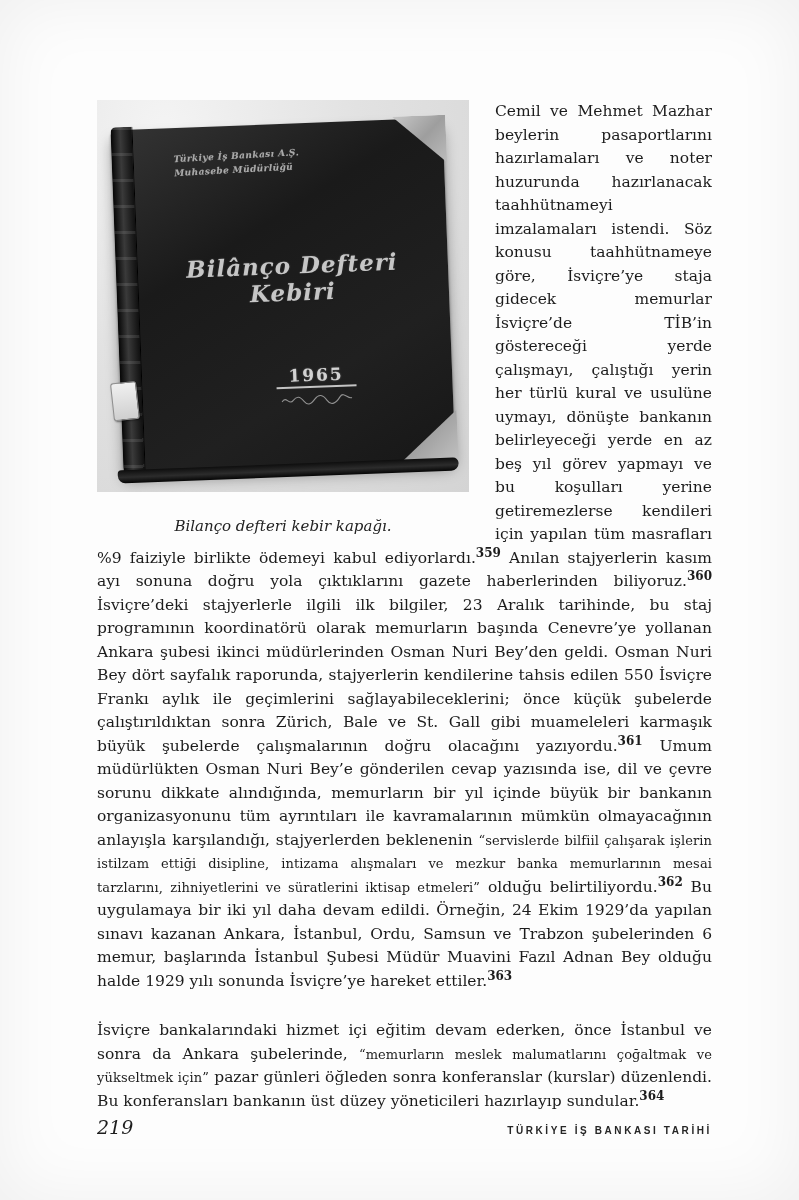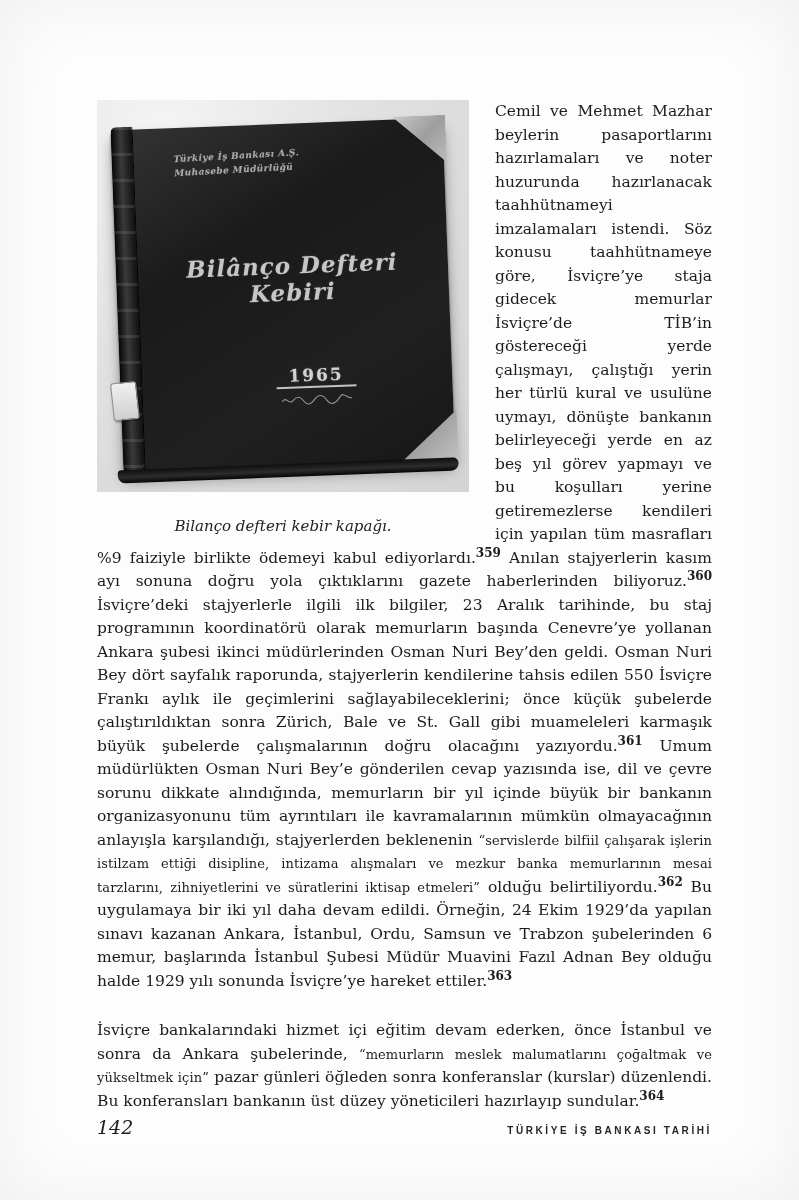--- a/index.html
+++ b/index.html
@@ -201,16 +201,16 @@
       <figcaption class="caption">Bilanço defteri kebir kapağı.</figcaption>
     </figure>
 
     <p class="body-text"><span>Cemil ve Mehmet Mazhar beylerin pasaportlarını hazırlamaları ve noter huzurunda hazırlanacak taahhütnameyi imzalamaları istendi. Söz konusu taahhütnameye göre, İsviçre’ye staja gidecek memurlar İsviçre’de TİB’in göstereceği yerde çalışmayı, çalıştığı yerin her türlü kural ve usulüne uymayı, dönüşte bankanın belirleyeceği yerde en az beş yıl görev yapmayı ve bu koşulları yerine getiremezlerse kendileri için yapılan tüm masrafları %9 faiziyle birlikte ödemeyi kabul ediyorlardı.</span><sup class="fn">359</sup><span> Anılan stajyerlerin kasım ayı sonuna doğru yola çıktıklarını gazete haberlerinden biliyoruz.</span><sup class="fn">360</sup><span> İsviçre’deki stajyerlerle ilgili ilk bilgiler, 23 Aralık tarihinde, bu staj programının koordinatörü olarak memurların başında Cenevre’ye yollanan Ankara şubesi ikinci müdürlerinden Osman Nuri Bey’den geldi. Osman Nuri Bey dört sayfalık raporunda, stajyerlerin kendilerine tahsis edilen 550 İsviçre Frankı aylık ile geçimlerini sağlayabileceklerini; önce küçük şubelerde çalıştırıldıktan sonra Zürich, Bale ve St. Gall gibi muameleleri karmaşık büyük şubelerde çalışmalarının doğru olacağını yazıyordu.</span><sup class="fn">361</sup><span> Umum müdürlükten Osman Nuri Bey’e gönderilen cevap yazısında ise, dil ve çevre sorunu dikkate alındığında, memurların bir yıl içinde büyük bir bankanın organizasyonunu tüm ayrıntıları ile kavramalarının mümkün olmayacağının anlayışla karşılandığı, stajyerlerden beklenenin </span><span class="q">“servislerde bilfiil çalışarak işlerin istilzam ettiği disipline, intizama alışmaları ve mezkur banka memurlarının mesai tarzlarını, zihniyetlerini ve süratlerini iktisap etmeleri”</span><span> olduğu belirtiliyordu.</span><sup class="fn">362</sup><span> Bu uygulamaya bir iki yıl daha devam edildi. Örneğin, 24 Ekim 1929’da yapılan sınavı kazanan Ankara, İstanbul, Ordu, Samsun ve Trabzon şubelerinden 6 memur, başlarında İstanbul Şubesi Müdür Muavini Fazıl Adnan Bey olduğu halde 1929 yılı sonunda İsviçre’ye hareket ettiler.</span><sup class="fn">363</sup></p>
 
     <p class="body-text second"><span>İsviçre bankalarındaki hizmet içi eğitim devam ederken, önce İstanbul ve sonra da Ankara şubelerinde, </span><span class="q">“memurların meslek malumatlarını çoğaltmak ve yükseltmek için”</span><span> pazar günleri öğleden sonra konferanslar (kurslar) düzenlendi. Bu konferansları bankanın üst düzey yöneticileri hazırlayıp sundular.</span><sup class="fn">364</sup></p>
 
   </div>
 
   <div class="footer">
-    <span class="page-number">142</span>
+    <span class="page-number">219</span>
     <span class="running-title">TÜRKİYE İŞ BANKASI TARİHİ</span>
   </div>
 </div>
 
 </body></html>

